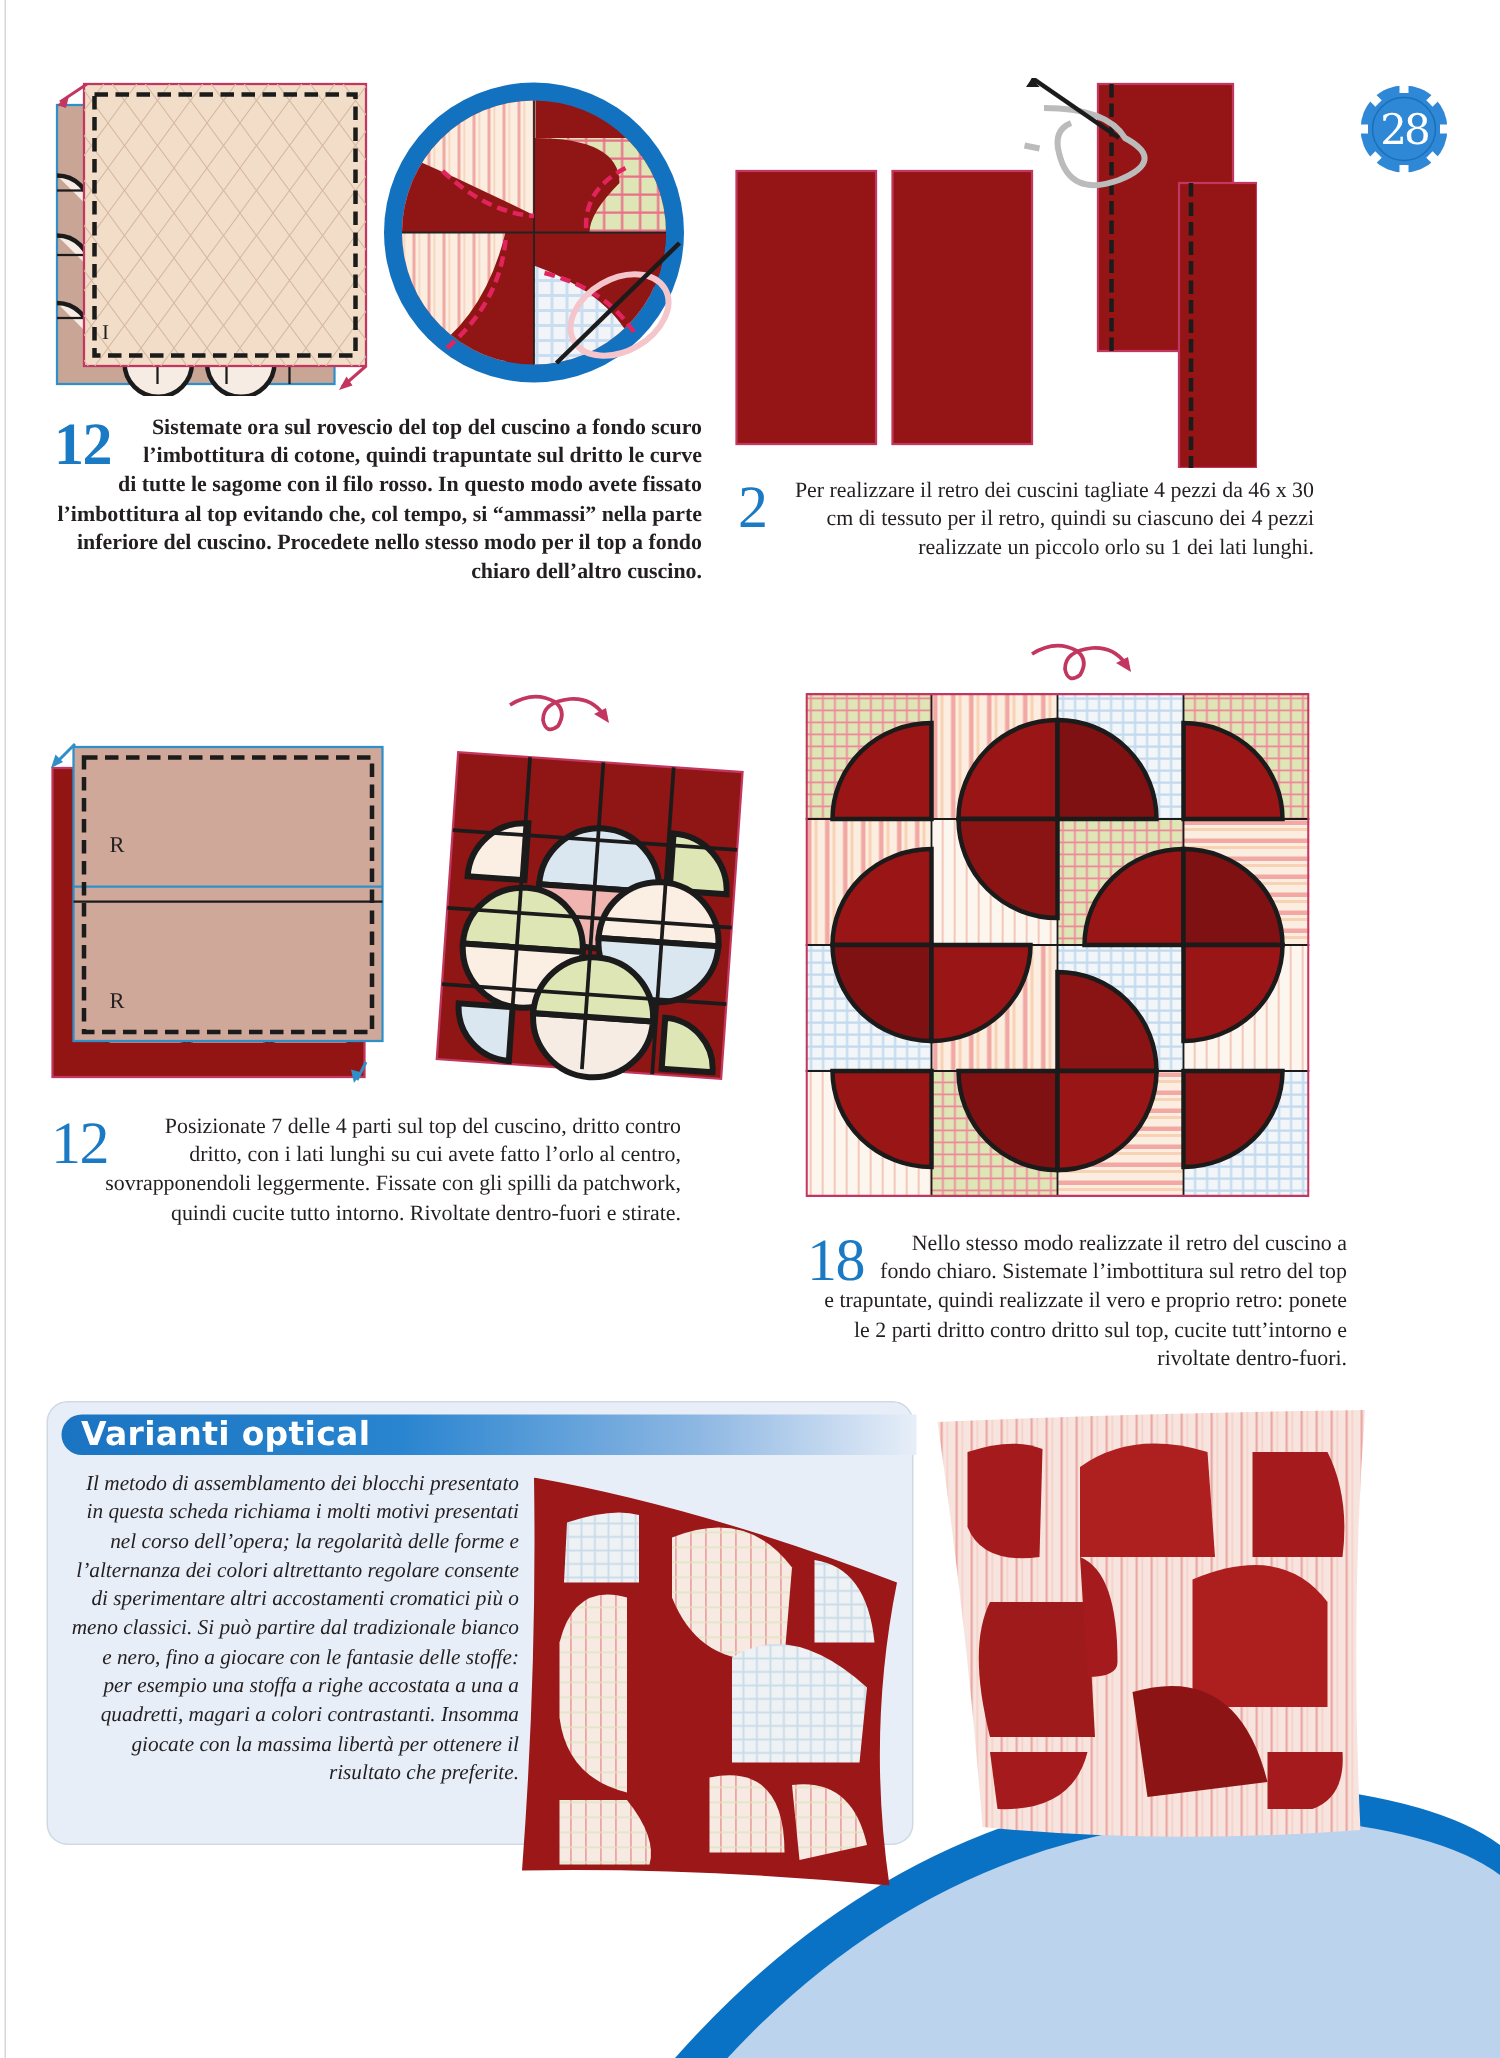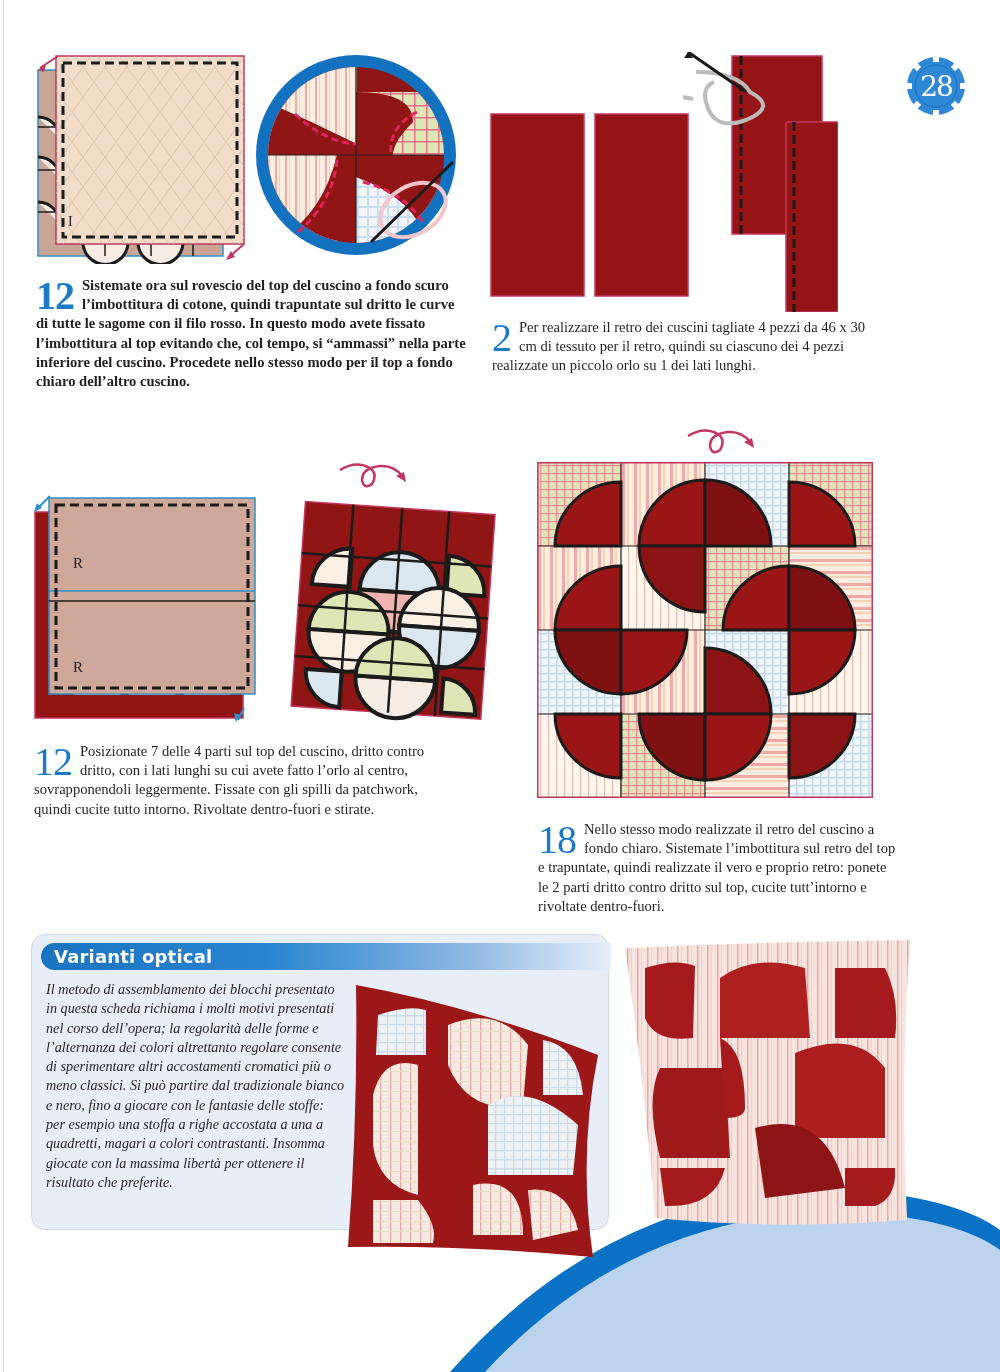--- a/index.html
+++ b/index.html
@@ -10,44 +10,44 @@
 
   .abs { position: absolute; }
 
   
   .step { position: absolute; font-size: 14.6px; line-height: 19.2px; color: #231f20; }
   .step .num {
     float: left; font-size: 40px; line-height: 32px; color: #1a7ac4;
     margin-right: 8px; margin-top: 4px; letter-spacing: -1px;
     font-family: "Liberation Serif", serif;
   }
-  .step p { margin: 0; }
+  .step p { margin: 0; text-align: right; }
 
   
   .badge { position: absolute; left: 906px; top: 56px; width: 60px; height: 60px; }
   .badge-num { position: absolute; left: 0; top: 0; width: 60px; height: 60px; display: flex; align-items: center; justify-content: center; color: #fff; font-size: 28px; font-family: "DejaVu Serif", serif; letter-spacing: -2px; }
 
   
   .variants-box {
     position: absolute; left: 31px; top: 934px; width: 578px; height: 296px;
     background: #e7eef8; border: 1px solid #cfd9e6; border-radius: 14px;
   }
   .variants-title-bar {
     position: absolute; left: 41px; top: 943px; width: 570px; height: 27px;
     border-radius: 14px 0 0 14px;
     background: linear-gradient(90deg, #1a74c1 0%, #2a85d0 40%, #8fb8e3 75%, #e7eef8 100%);
   }
   .variants-title {
     position: absolute; left: 54px; top: 943px; height: 27px; line-height: 27px;
-    color: #fff; font-family: "DejaVu Sans", sans-serif; font-weight: bold; font-size: 18px;
+    color: #fff; font-family: "DejaVu Sans", sans-serif; font-weight: bold; font-size: 22px;
     letter-spacing: 0.2px;
   }
   .variants-text {
     position: absolute; left: 46px; top: 980px; width: 300px;
-    font-style: italic; font-size: 14.2px; line-height: 19.3px; color: #231f20;
+    font-style: italic; font-size: 14.2px; line-height: 19.3px; color: #231f20; text-align: right;
   }
 
   
   .bottom-arc { position: absolute; left: 0; top: 0; width: 1000px; height: 1372px; pointer-events: none; }
 
   svg { display: block; }
 </style>
 </head>
 <body>
 

